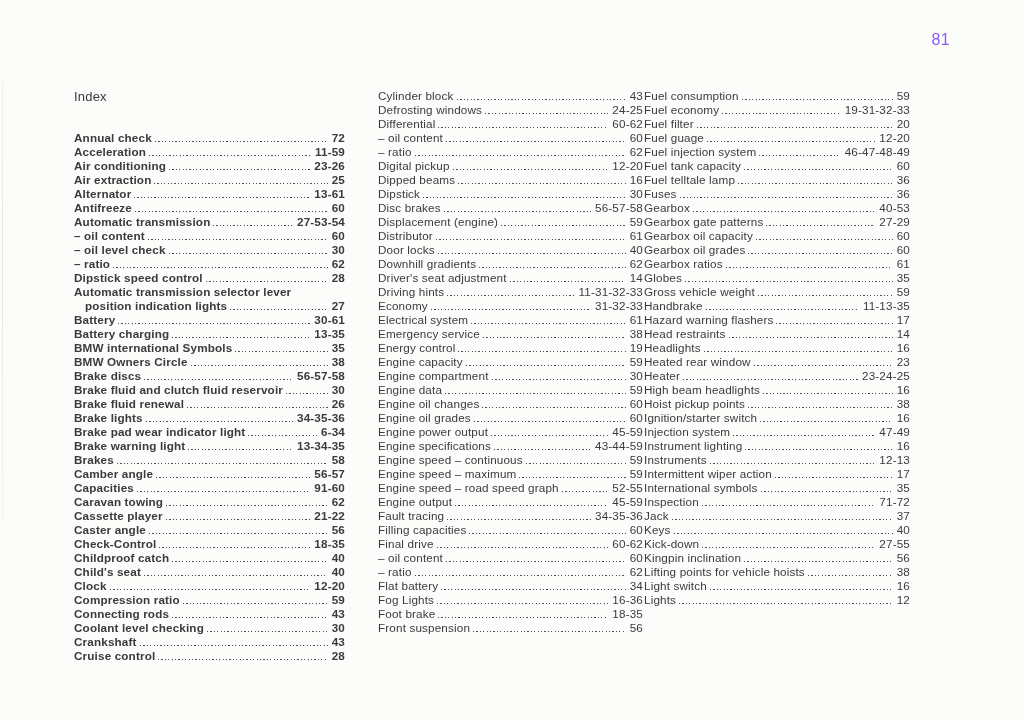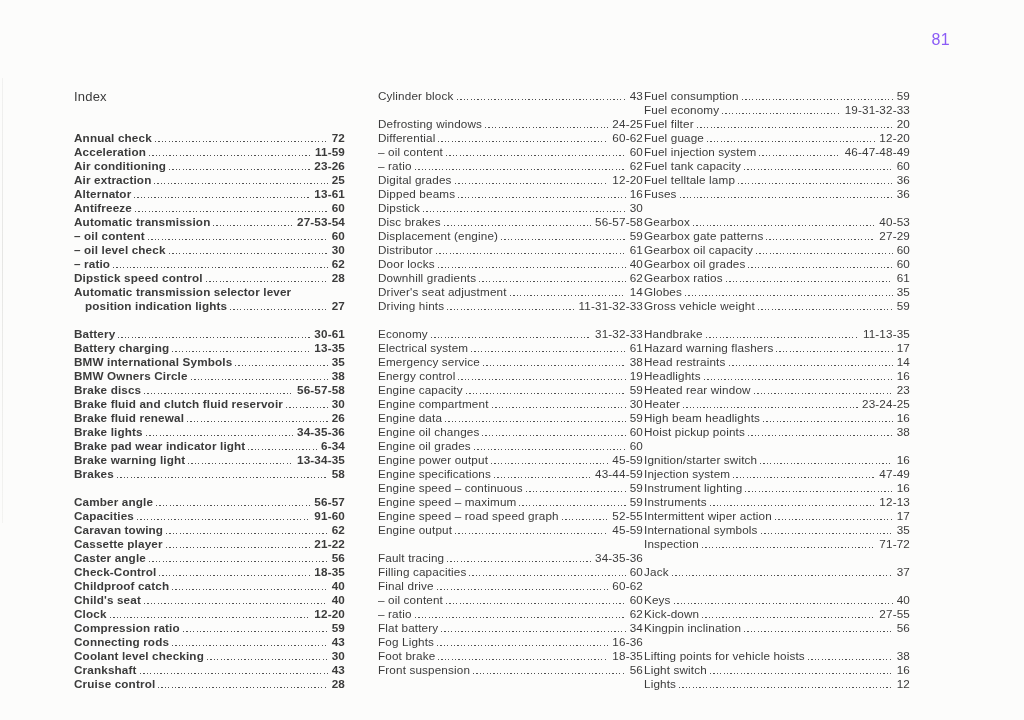--- a/index.html
+++ b/index.html
@@ -32,21 +32,21 @@
     line-height: 14px;
     letter-spacing: 0.2px;
   }
   .col {
     position: absolute;
   }
   #col1 { left: 74px;  top: 131px; width: 271px; font-weight: bold; }
   #col2 { left: 378px; top: 89px;  width: 265px; }
   #col3 { left: 644px; top: 89px;  width: 266px; }
 
-  .group + .group { margin-top: 14px; }
+  .group + .group { }
 
   .entry {
     display: flex;
     align-items: baseline;
     font-size: 11.7px;
     line-height: 14px;
     letter-spacing: 0.15px;
     white-space: nowrap;
   }
   .entry .label { flex: 0 0 auto; }
@@ -298,21 +298,21 @@
           <span class="label">– oil content</span>
           <span class="dots"></span>
           <span class="pg">60</span>
         </div>
         <div class="entry">
           <span class="label">– ratio</span>
           <span class="dots"></span>
           <span class="pg">62</span>
         </div>
         <div class="entry">
-          <span class="label">Digital grades</span>
+          <span class="label">Digital pickup</span>
           <span class="dots"></span>
           <span class="pg">12-20</span>
         </div>
         <div class="entry">
           <span class="label">Dipped beams</span>
           <span class="dots"></span>
           <span class="pg">16</span>
         </div>
         <div class="entry">
           <span class="label">Dipstick</span>

